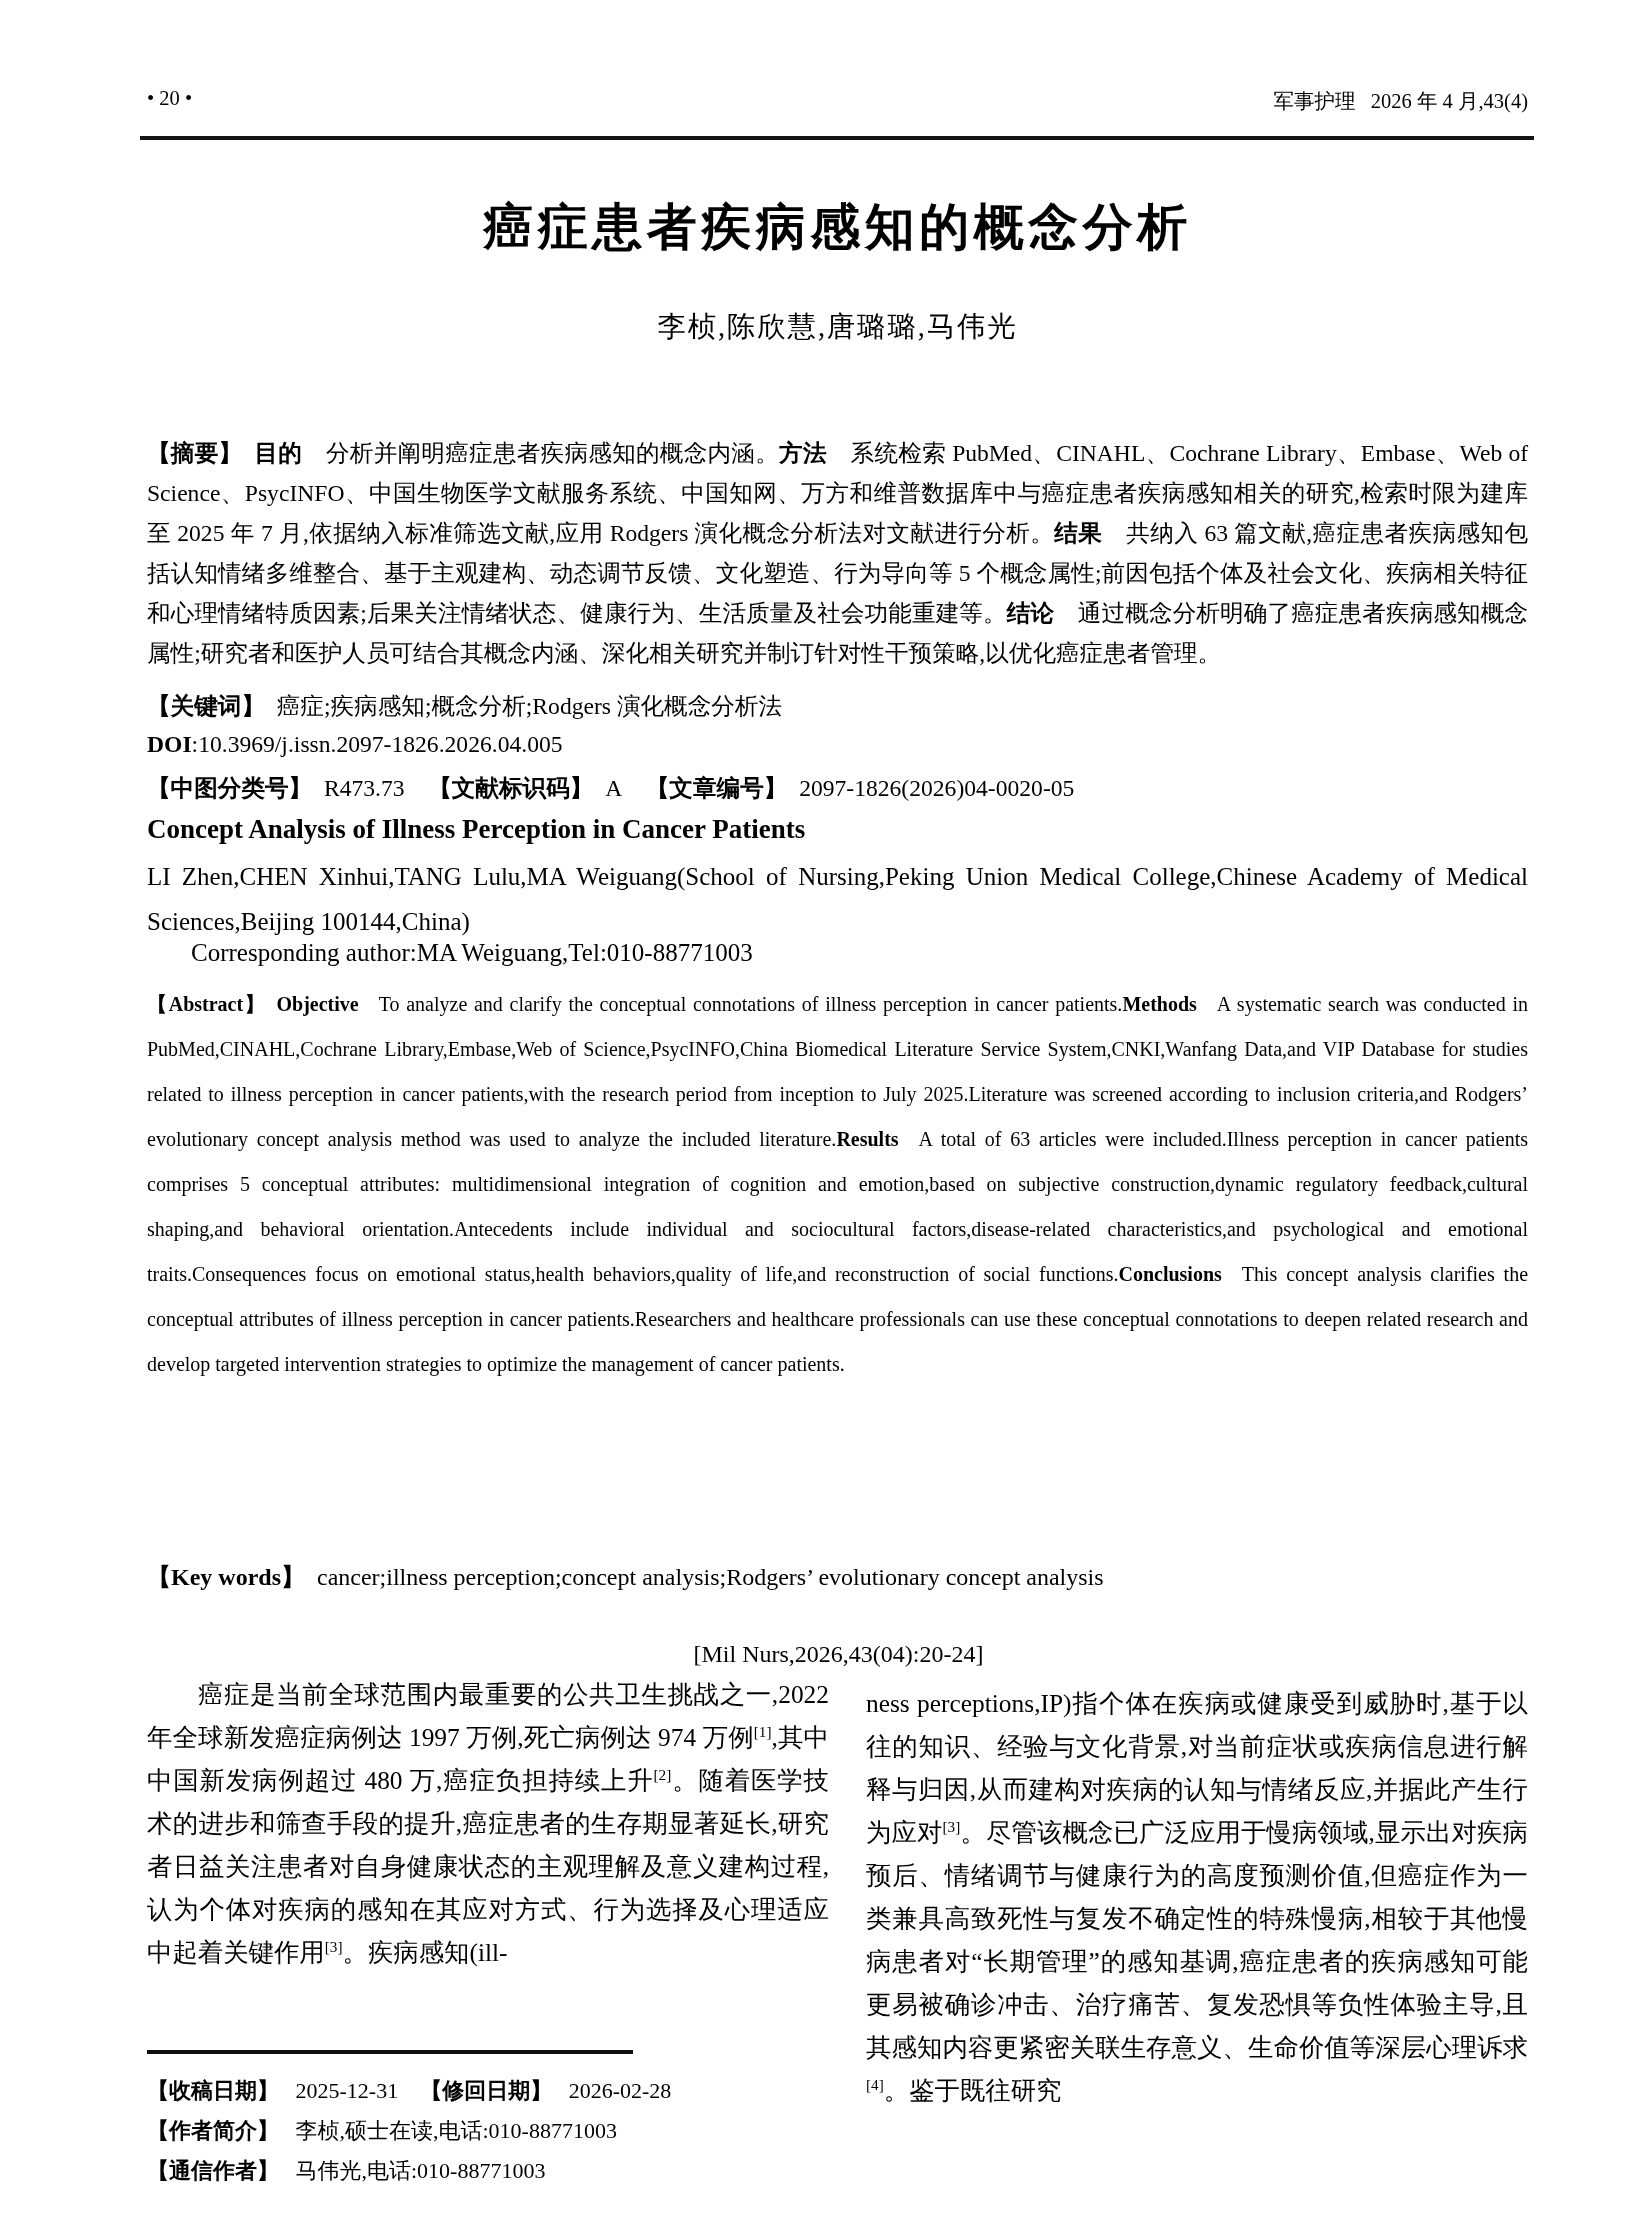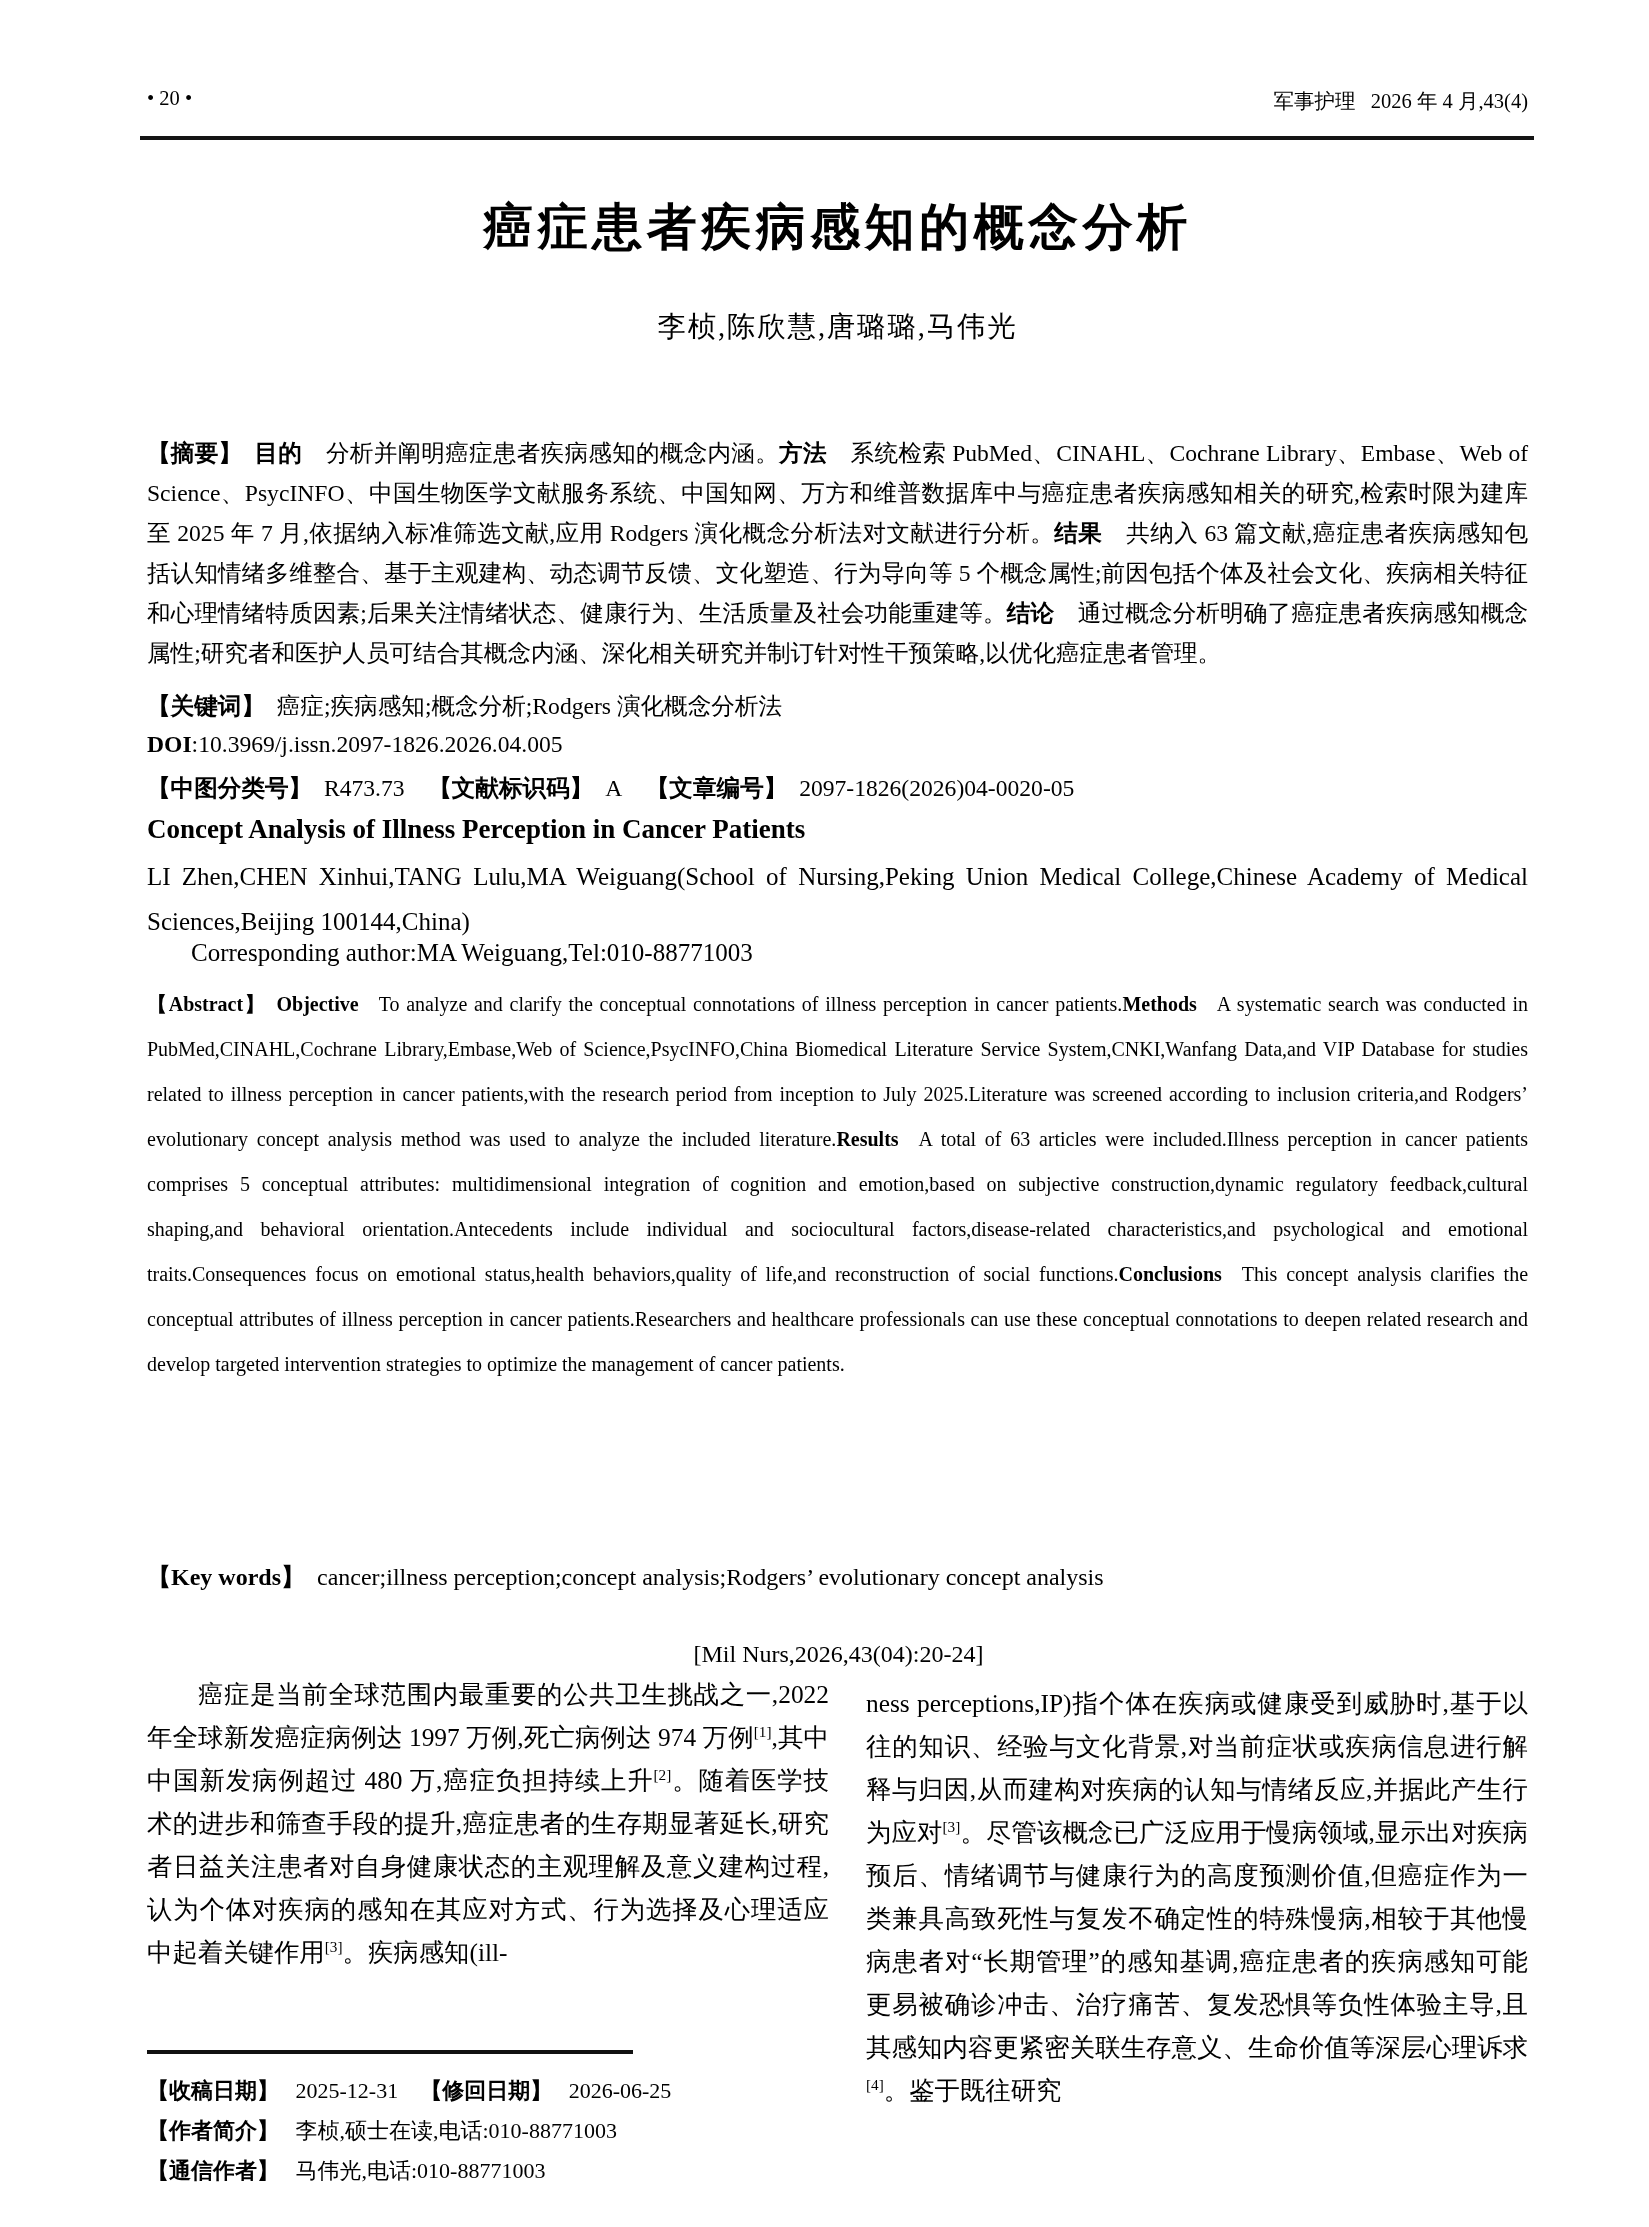--- a/index.html
+++ b/index.html
@@ -73,19 +73,19 @@
 
   <div class="abs cite">[Mil Nurs,2026,43(04):20-24]</div>
 
   <div class="abs body-left"><span>癌症是当前全球范围内最重要的公共卫生挑战之一,2022 年全球新发癌症病例达 1997 万例,死亡病例达 974 万例</span><sup>[1]</sup><span>,其中中国新发病例超过 480 万,癌症负担持续上升</span><sup>[2]</sup><span>。随着医学技术的进步和筛查手段的提升,癌症患者的生存期显著延长,研究者日益关注患者对自身健康状态的主观理解及意义建构过程,认为个体对疾病的感知在其应对方式、行为选择及心理适应中起着关键作用</span><sup>[3]</sup><span>。疾病感知(ill-</span></div>
 
   <div class="abs body-right"><span>ness perceptions,IP)指个体在疾病或健康受到威胁时,基于以往的知识、经验与文化背景,对当前症状或疾病信息进行解释与归因,从而建构对疾病的认知与情绪反应,并据此产生行为应对</span><sup>[3]</sup><span>。尽管该概念已广泛应用于慢病领域,显示出对疾病预后、情绪调节与健康行为的高度预测价值,但癌症作为一类兼具高致死性与复发不确定性的特殊慢病,相较于其他慢病患者对“长期管理”的感知基调,癌症患者的疾病感知可能更易被确诊冲击、治疗痛苦、复发恐惧等负性体验主导,且其感知内容更紧密关联生存意义、生命价值等深层心理诉求</span><sup>[4]</sup><span>。鉴于既往研究</span></div>
 
   <div class="abs fn-rule"></div>
 
   <div class="abs footnotes zh">
-    <div><span class="rb">【收稿日期】</span><span>  2025-12-31  </span><span class="rb">【修回日期】</span><span>  2026-06-25</span></div>
+    <div><span class="rb">【收稿日期】</span><span>  2025-12-31  </span><span class="rb">【修回日期】</span><span>  2026-02-28</span></div>
     <div><span class="rb">【作者简介】</span><span>  李桢,硕士在读,电话:010-88771003</span></div>
     <div><span class="rb">【通信作者】</span><span>  马伟光,电话:010-88771003</span></div>
   </div>
 
 </div>
 
 
 </body></html>

